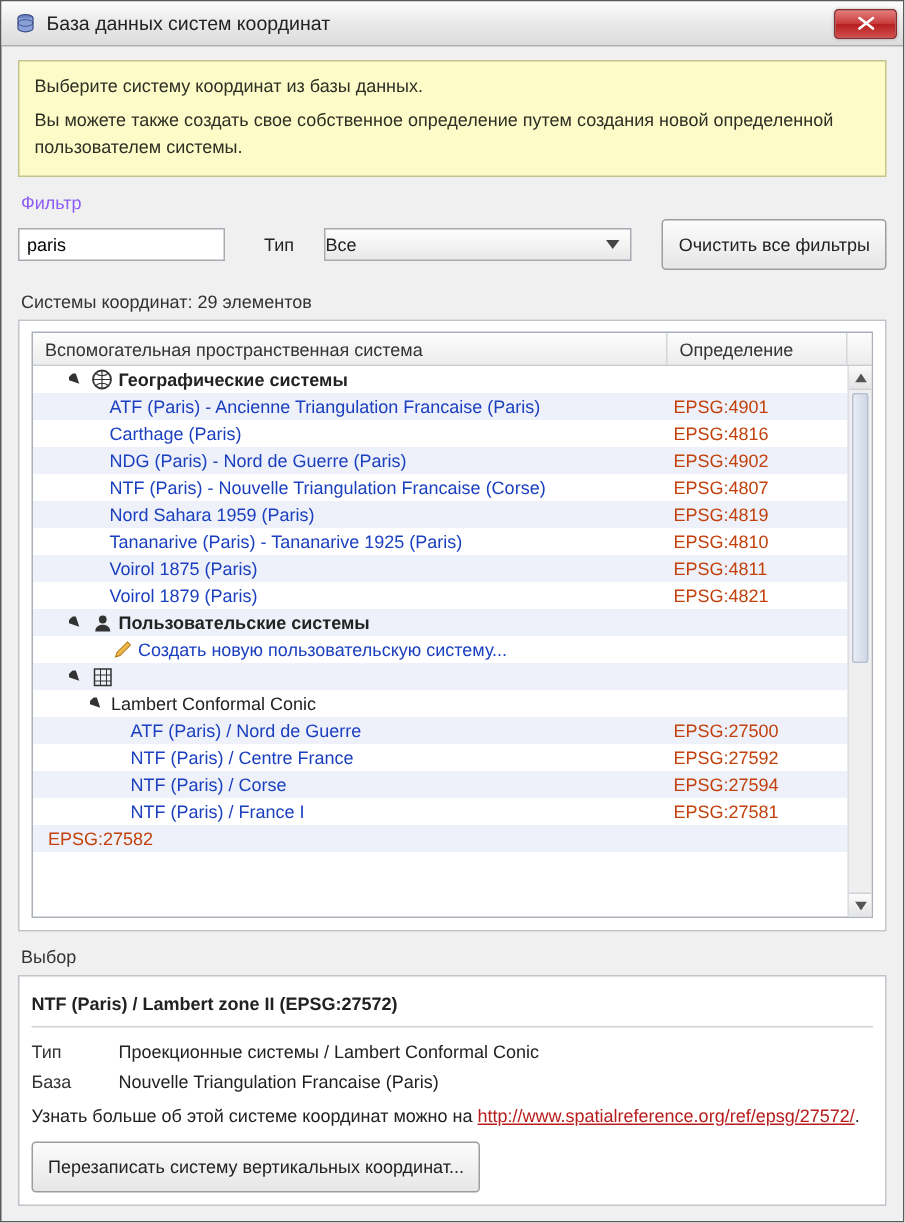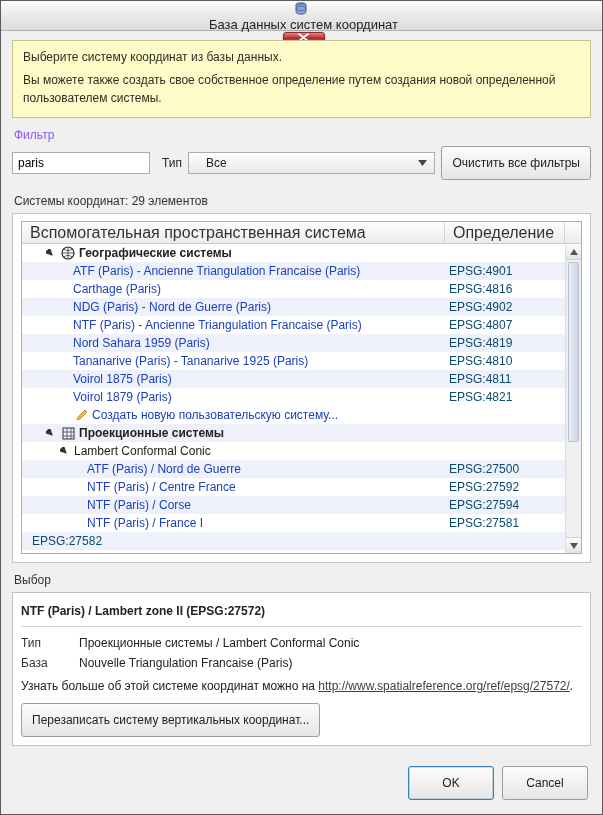--- a/index.html
+++ b/index.html
@@ -1,66 +1,66 @@
 <!DOCTYPE html>
 <html><head>
 <meta charset="utf-8">
 <style>
   * { box-sizing: border-box; }
   html, body { margin:0; padding:0; font-family: "Segoe UI", Tahoma, sans-serif; font-size:12px; color:#222; background:#fff; }
   .window { width:603px; height:815px; border:1px solid #5a5a5a; background:#f0f0f0; display:flex; flex-direction:column; }
-  .titlebar { height:30px; background:linear-gradient(#fdfdfd,#e9e9e9,#dcdcdc); border-bottom:1px solid #b0b0b0; display:flex; align-items:center; padding:0 4px 0 8px;flex-direction:column; }
+  .titlebar { height:30px; background:linear-gradient(#fdfdfd,#e9e9e9,#dcdcdc); border-bottom:1px solid #b0b0b0; display:flex; align-items:center; padding:0 4px 0 8px; }
   .titlebar .t-icon { width:16px; height:16px; margin-right:6px; }
   .titlebar .t-text { flex:1; font-size:13px; color:#222; }
   .closebtn { width:42px; height:20px; border:1px solid #8a2c2c; border-radius:3px; background:linear-gradient(#e67d7d,#c83c3c 48%,#b72020 52%,#d24d4d); display:flex; align-items:center; justify-content:center; box-shadow:0 0 2px rgba(0,0,0,.3); }
   .closebtn svg { display:block; }
   .body { flex:1; padding:9px 11px 10px; display:flex; flex-direction:column; min-height:0; }
   .hint { background:#fdfcc9; border:1px solid #c6c48a; padding:8px 10px 10px; color:#2e2e24; line-height:1.45; }
   .lbl-filter { margin:10px 2px 4px; color:#8b5cf6; }
-  .filter-row { display:flex; align-items:center; gap:6px; }
+  .filter-row { display:flex; align-items:center; gap:20px; }
   .text-input { height:22px; border:1px solid #a7acb2; background:#fff; padding:0 5px; font:inherit; }
   .text-input.filter { width:138px; }
   .lbl-type { margin-left:6px; }
-  .select-type { flex:1; height:22px; border:1px solid #a7acb2; background:linear-gradient(#fefefe,#e8e8e8); display:flex; align-items:center; padding:0 4px 0 17px; }
+  .select-type { flex:1; height:22px; border:1px solid #a7acb2; background:linear-gradient(#fefefe,#e8e8e8); display:flex; align-items:center; padding:0 4px 0 0; }
   .select-type .sel-text { flex:1; }
   .select-type .chev { width:16px; display:flex; justify-content:center; }
   .btn { height:22px; border:1px solid #9d9d9d; border-radius:3px; background:linear-gradient(#fcfcfc,#e6e6e6); padding:16px 10px; font:inherit; color:#222; cursor:default; display:inline-flex; align-items:center; justify-content:center; }
   .lbl-count { margin:14px 2px 5px; color:#333; }
   .panel { border:1px solid #bfc4cb; background:#fff; padding:7px 8px 8px; display:flex; flex-direction:column; min-height:0; }
   .panel.tree-panel { flex:1; }
   .tree-wrap { flex:1; border:1px solid #aab0b8; background:#fff; display:flex; flex-direction:column; min-height:0; }
   .thead { display:flex; height:22px; background:linear-gradient(#fdfdfd,#ececec); border-bottom:1px solid #c8cbd0; }
-  .th { display:flex; align-items:center; padding:0 8px; border-right:1px solid #d2d5da; font-size:16px; color:#333; }
+  .th { display:flex; align-items:center; padding:0 8px; border-right:1px solid #d2d5da; font-size:12px; color:#333; }
   .th.col-name { flex:1; }
   .th.col-def { width:120px; }
   .th.col-sb { width:16px; border-right:none; }
   .tbody { flex:1; overflow:hidden; position:relative; }
   .rows { position:absolute; inset:0 16px 0 0; }
   .row { display:flex; align-items:center; height:18px; padding:0 0 0 6px; }
   .row.alt { background:#eef1fa; }
   .row .cell-name { flex:1; display:flex; align-items:center; gap:3px; white-space:nowrap; overflow:hidden; }
-  .row .cell-def { width:120px; padding-left:4px; color:#0c4a6e; }
+  .row .cell-def { width:120px; padding-left:4px; color:#c2410c; }
   .row.cat { font-weight:bold; }
   .row.link .txt { color:#1a3fbf; }
   .ind { display:inline-block; }
   .ind1 { width:14px; } .ind2 { width:28px; } .ind3 { width:42px; } .ind4 { width:56px; }
   .arrow { width:10px; height:10px; display:inline-flex; align-items:center; justify-content:center; margin-right:2px; }
   .arrow svg { display:block; }
   .icon16 { width:16px; height:16px; display:inline-flex; align-items:center; justify-content:center; }
   .scrollbar { position:absolute; right:0; top:0; bottom:0; width:16px; background:#efefef; border-left:1px solid #dadde2; }
   .sb-btn { height:16px; background:linear-gradient(#fbfbfb,#e4e4e4); border-bottom:1px solid #cfd2d7; display:flex; align-items:center; justify-content:center; }
   .sb-btn.bottom { position:absolute; bottom:0; left:0; right:0; border-top:1px solid #cfd2d7; border-bottom:none; }
   .sb-thumb { position:absolute; left:2px; right:2px; top:18px; height:180px; background:linear-gradient(90deg,#e8edf6,#cfd7e6); border:1px solid #b7c0d2; border-radius:2px; }
   .lbl-sel { margin:10px 2px 5px; color:#333; }
   .sel-title { font-weight:bold; border-bottom:1px solid #cfd2d7; padding:4px 0 8px; margin-bottom:6px; }
   .kv { display:flex; padding:3px 0; }
   .kv .k { width:58px; color:#333; }
   .kv .v { flex:1; color:#222; }
   .more-line { padding:6px 0 2px; }
-  .more-line a { color:#404040; text-decoration:underline; }
+  .more-line a { color:#b91c1c; text-decoration:underline; }
   .sel-btn-row { display:flex; justify-content:flex-start; margin-top:8px; }
   .footer { display:flex; justify-content:flex-end; gap:8px; padding:10px 14px 14px; }
   .btn.ok { width:86px; border-color:#3c7fb1; box-shadow:0 0 0 1px rgba(60,127,177,0.25) inset; }
   .btn.cancel { width:86px; }
   .pencil { color:#e0a030; }
 </style>
 </head>
 <body>
 
 <div class="window">
@@ -151,21 +151,21 @@
             <div class="row link alt">
                 <div class="cell-name">
                   <span class="ind ind3"></span>
                   <span class="txt">NDG (Paris) - Nord de Guerre (Paris)</span>
                 </div>
                 <div class="cell-def">EPSG:4902</div>
               </div>
             <div class="row link">
                 <div class="cell-name">
                   <span class="ind ind3"></span>
-                  <span class="txt">NTF (Paris) - Ancienne Triangulation Francaise (Paris)</span>
+                  <span class="txt">NTF (Paris) - Nouvelle Triangulation Francaise (Corse)</span>
                 </div>
                 <div class="cell-def">EPSG:4807</div>
               </div>
             <div class="row link alt">
                 <div class="cell-name">
                   <span class="ind ind3"></span>
                   <span class="txt">Nord Sahara 1959 (Paris)</span>
                 </div>
                 <div class="cell-def">EPSG:4819</div>
               </div>
@@ -184,20 +184,38 @@
                 <div class="cell-def">EPSG:4811</div>
               </div>
             <div class="row link">
                 <div class="cell-name">
                   <span class="ind ind3"></span>
                   <span class="txt">Voirol 1879 (Paris)</span>
                 </div>
                 <div class="cell-def">EPSG:4821</div>
               </div>
 
+            <div class="row cat alt">
+              <div class="cell-name">
+                <span class="ind ind1"></span>
+                <span class="arrow">
+                    <svg width="8" height="8" viewBox="0 0 8 8">
+                      <path d="M0 0l8 4-8 4z" fill="#333" transform="rotate(45 4 4)"></path>
+                    </svg>
+                  </span>
+                <span class="icon16">
+                    <svg width="13" height="13" viewBox="0 0 13 13">
+                      <circle cx="6.5" cy="4" r="2.6" fill="#333"></circle>
+                      <path d="M1.5 12c0-3 2.2-4.5 5-4.5s5 1.5 5 4.5z" fill="#333"></path>
+                    </svg>
+                  </span>
+                <span class="txt">Пользовательские системы</span>
+              </div>
+              <div class="cell-def"></div>
+            </div>
             <div class="row link">
               <div class="cell-name">
                 <span class="ind ind3"></span>
                 <span class="icon16 pencil">
                     <svg width="13" height="13" viewBox="0 0 13 13">
                       <path d="M2 11l1-3 7-7 2 2-7 7-3 1z" fill="#f0b848" stroke="#b07818" stroke-width="0.7"></path>
                     </svg>
                   </span>
                 <span class="txt">Создать новую пользовательскую систему...</span>
               </div>
@@ -211,21 +229,20 @@
                     <svg width="8" height="8" viewBox="0 0 8 8">
                       <path d="M0 0l8 4-8 4z" fill="#333" transform="rotate(45 4 4)"></path>
                     </svg>
                   </span>
                 <span class="icon16">
                     <svg width="13" height="13" viewBox="0 0 13 13">
                       <rect x="1" y="1" width="11" height="11" fill="none" stroke="#333" stroke-width="1"></rect>
                       <path d="M1 5h11M1 9h11M5 1v11M9 1v11" stroke="#333" stroke-width="0.7"></path>
                     </svg>
                   </span>
-                <span class="txt">Проекционные системы</span>
               </div>
               <div class="cell-def"></div>
             </div>
             <div class="row">
               <div class="cell-name">
                 <span class="ind ind2"></span>
                 <span class="arrow">
                     <svg width="8" height="8" viewBox="0 0 8 8">
                       <path d="M0 0l8 4-8 4z" fill="#333" transform="rotate(45 4 4)"></path>
                     </svg>
@@ -298,18 +315,14 @@
       <div class="more-line">
         <span>Узнать больше об этой системе координат можно на </span><a href="#">http://www.spatialreference.org/ref/epsg/27572/</a><span>.</span>
       </div>
       <div class="sel-btn-row">
         <button class="btn">Перезаписать систему вертикальных координат...</button>
       </div>
     </div>
 
   </div>
 
-  <div class="footer">
-    <button class="btn ok">OK</button>
-    <button class="btn cancel">Cancel</button>
-  </div>
 
 </div>
 
 </body></html>

